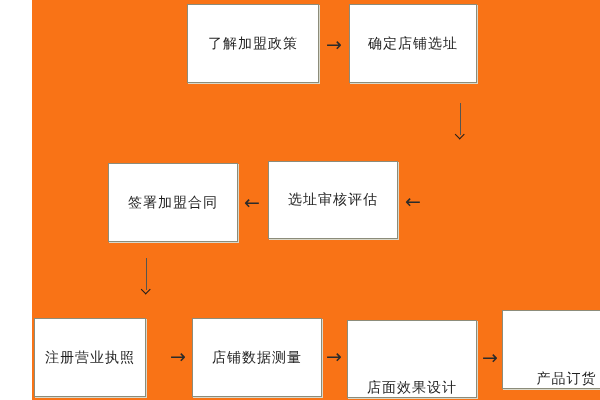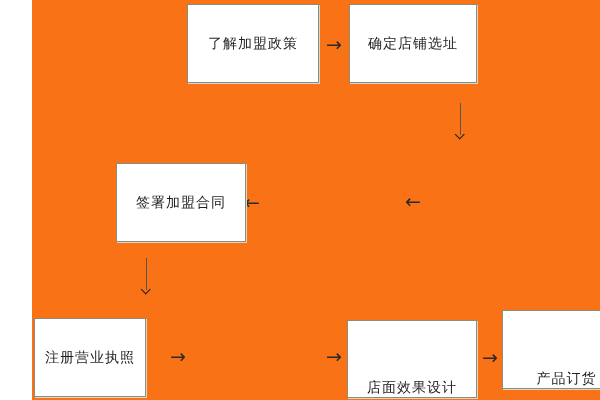--- a/index.html
+++ b/index.html
@@ -60,21 +60,21 @@
     transform: translateX(-54%) rotate(45deg);
   }
   
   #box-understand { left: 155px; top: 4px;   width: 132px; height: 79px; }
   #box-site       { left: 317px; top: 4px;   width: 128px; height: 79px; font-family: Liberation Serif, serif; }
   #arrow-1        { left: 289px; top: 33px; }
   #varrow-1       { left: 423px; top: 103px; height: 35px; }
   
   #box-apply      { left: 397px; top: 161px; width: 129px; height: 76px; }
   #box-review     { left: 236px; top: 161px; width: 130px; height: 78px; }
-  #box-contract   { left: 84px;  top: 163px; width: 130px; height: 79px; }
+  #box-contract   { left: 76px;  top: 163px; width: 130px; height: 79px; }
   #arrow-2        { left: 368px; top: 190px; }
   #arrow-3        { left: 207px; top: 191px; }
   #varrow-2       { left: 109px; top: 258px; height: 35px; }
   
   #box-license    { left: 2px;   top: 318px; width: 112px; height: 79px; }
   #box-measure    { left: 160px; top: 318px; width: 130px; height: 79px; }
   #box-design     { left: 315px; top: 320px; width: 130px; height: 78px; align-items: flex-end; }
   #box-order      { left: 470px; top: 310px; width: 129px; height: 79px; align-items: flex-end; }
   #arrow-4        { left: 133px; top: 345px; }
   #arrow-5        { left: 289px; top: 345px; }
@@ -92,34 +92,40 @@
   <div class="flow-box" id="box-site">
     <span>确定店铺选址</span>
   </div>
 
   <div class="varrow" id="varrow-1">
     <span class="line"></span>
     <span class="head"></span>
   </div>
 
   <span class="harrow" id="arrow-2">←</span>
+  <div class="flow-box" id="box-review">
+    <span>选址审核评估</span>
+  </div>
   <span class="harrow" id="arrow-3">←</span>
   <div class="flow-box" id="box-contract">
     <span>签署加盟合同</span>
   </div>
 
   <div class="varrow" id="varrow-2">
     <span class="line"></span>
     <span class="head"></span>
   </div>
 
   <div class="flow-box" id="box-license">
     <span>注册营业执照</span>
   </div>
   <span class="harrow" id="arrow-4">→</span>
+  <div class="flow-box" id="box-measure">
+    <span>店铺数据测量</span>
+  </div>
   <span class="harrow" id="arrow-5">→</span>
   <div class="flow-box" id="box-design">
     <span>店面效果设计</span>
   </div>
   <span class="harrow" id="arrow-6">→</span>
   <div class="flow-box" id="box-order">
     <span>产品订货</span>
   </div>
 
 </div>

